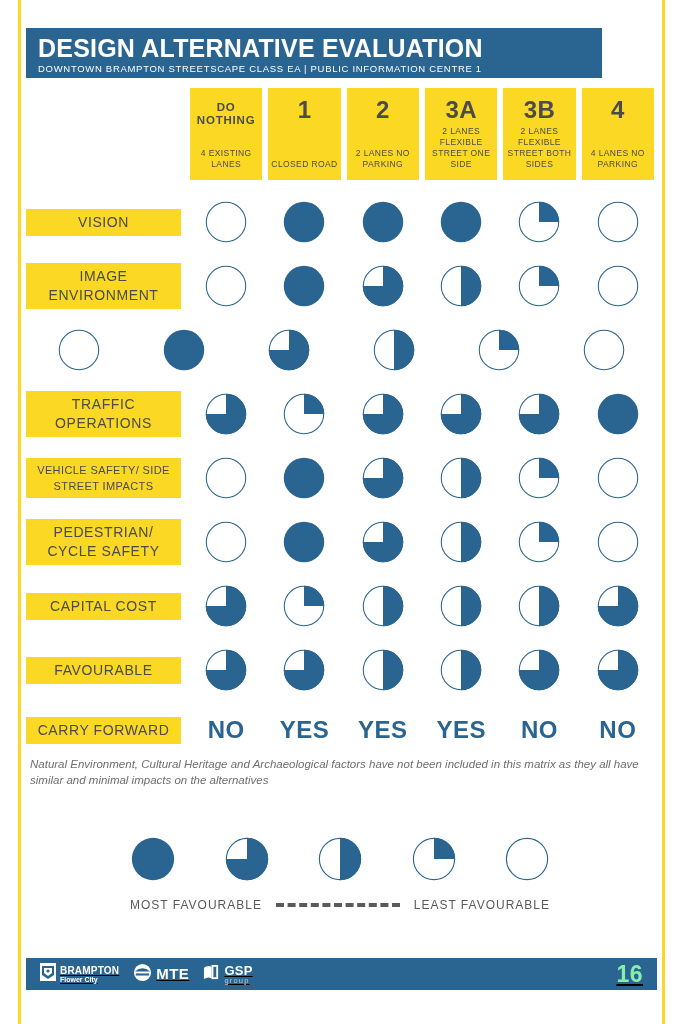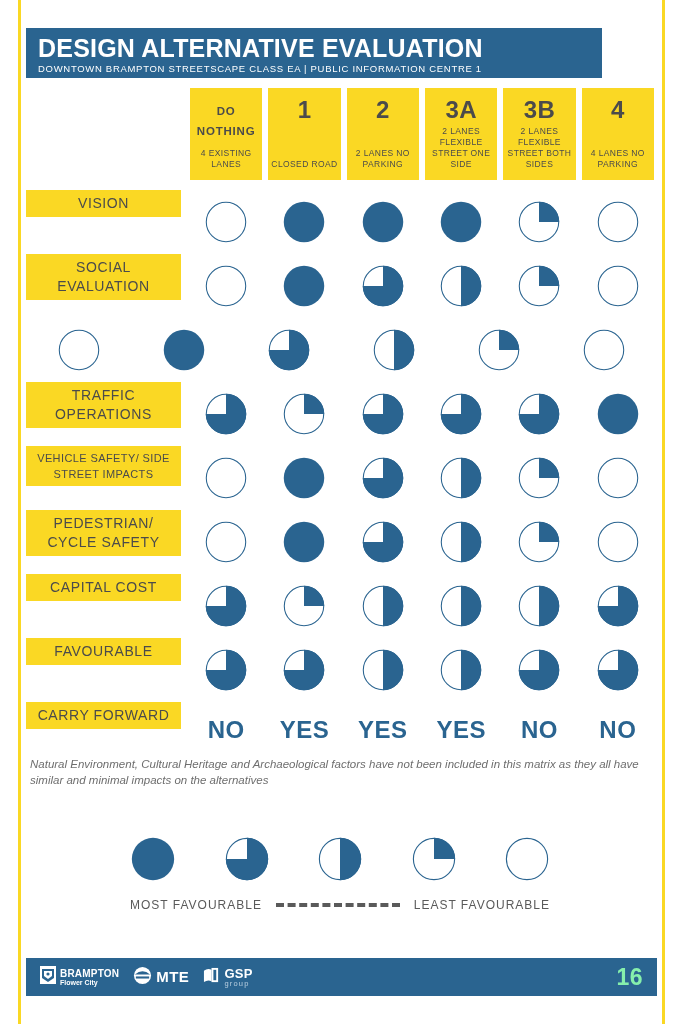--- a/index.html
+++ b/index.html
@@ -65,21 +65,21 @@
     width: 631px;
   }
   .mrow {
     display: flex;
     align-items: stretch;
   }
   .rowlabel-cell {
     width: 161px;
     flex: 0 0 161px;
     display: flex;
-    align-items: flex-start;
+    align-items: center;
     padding-right: 6px;
     box-sizing: border-box;
   }
   .rowlabel {
     background: #fad824;
     color: #4b4b4b;
     width: 100%;
     display: flex;
     align-items: center;
     justify-content: center;
@@ -124,21 +124,21 @@
   }
   .hdr-main {
     font-size: 24px;
     font-weight: bold;
     line-height: 25px;
     letter-spacing: 0.3px;
   }
   .hdr-main.two-line {
     font-size: 11.5px;
     font-weight: bold;
-    line-height: 20px;
+    line-height: 13px;
     letter-spacing: 0.8px;
     padding-top: 4px;
   }
   .hdr-desc {
     font-size: 8.5px;
     line-height: 11px;
     letter-spacing: 0.4px;
   }
 
   
@@ -204,27 +204,28 @@
     border-top: 4px dashed #5a5a5a;
     margin: 0 14px;
   }
 
   
   .footer {
     position: absolute;
     left: 26px;
     top: 958px;
     width: 631px;
-    height: 38px;
+    height: 32px;
     background: #2a6490;
     display: flex;
     align-items: center;
     justify-content: space-between;
     padding: 0 14px;
     box-sizing: border-box;
+    text-decoration: underline;
   }
   .logos { display: flex; align-items: center; gap: 14px; }
   .logo { display: flex; align-items: center; gap: 4px; color: #ffffff; }
   .logo-mark { flex: 0 0 auto; }
   .logo-text { line-height: 1; }
   .logo-brampton .l1 { font-size: 10px; font-weight: bold; letter-spacing: 0.2px; }
   .logo-brampton .l2 { font-size: 7px; font-weight: bold; }
   .logo-mte .l1 { font-size: 15px; font-weight: bold; letter-spacing: 0.5px; }
   .logo-gsp .l1 { font-size: 13px; font-weight: bold; letter-spacing: 0.3px; }
   .logo-gsp .l2 { font-size: 7.5px; color: #b9cfe0; letter-spacing: 1.2px; }
@@ -326,21 +327,21 @@
             </div>
             <div class="cell">
               <svg viewBox="0 0 100 100" width="44" height="44" class="ball">
                 <circle cx="50" cy="50" r="44.8" class="ring"></circle>
               </svg>
             </div>
           </div>
         </div>
         <div class="mrow ball-row">
           <div class="rowlabel-cell">
-            <div class="rowlabel">SOCIAL EVALUATION</div>
+            <div class="rowlabel">IMAGE ENVIRONMENT</div>
           </div>
           <div class="cells">
             <div class="cell">
               <svg viewBox="0 0 100 100" width="44" height="44" class="ball">
                 <circle cx="50" cy="50" r="44.8" class="ring"></circle>
               </svg>
             </div>
             <div class="cell">
               <svg viewBox="0 0 100 100" width="44" height="44" class="ball">
                 <circle cx="50" cy="50" r="46" class="fillpart"></circle>

